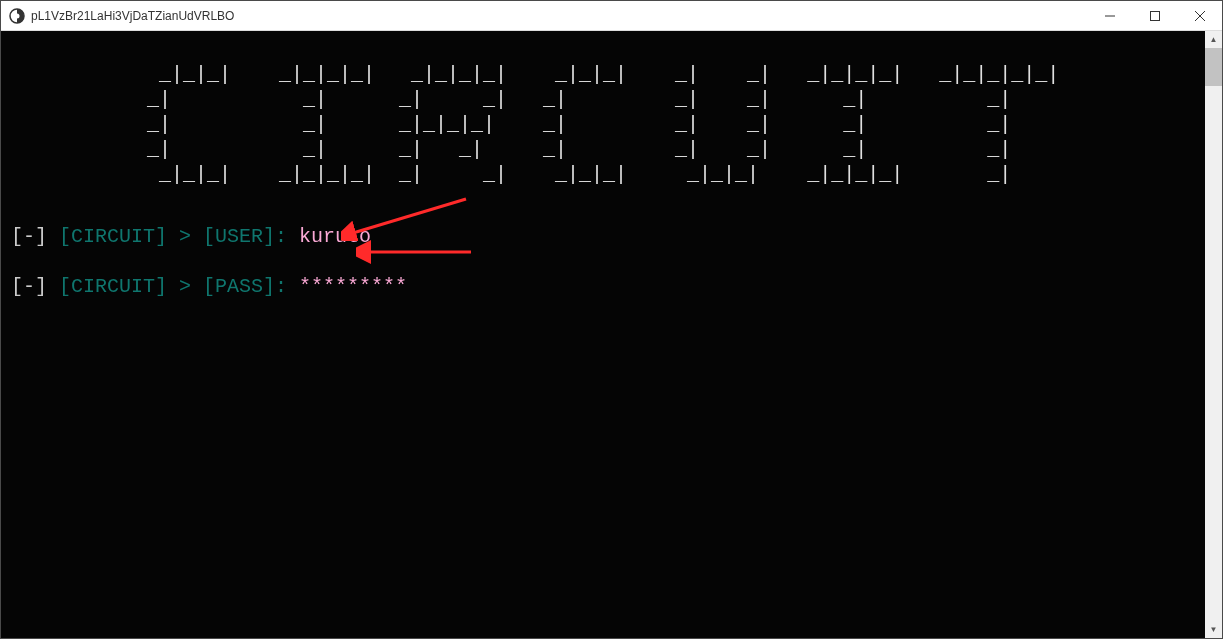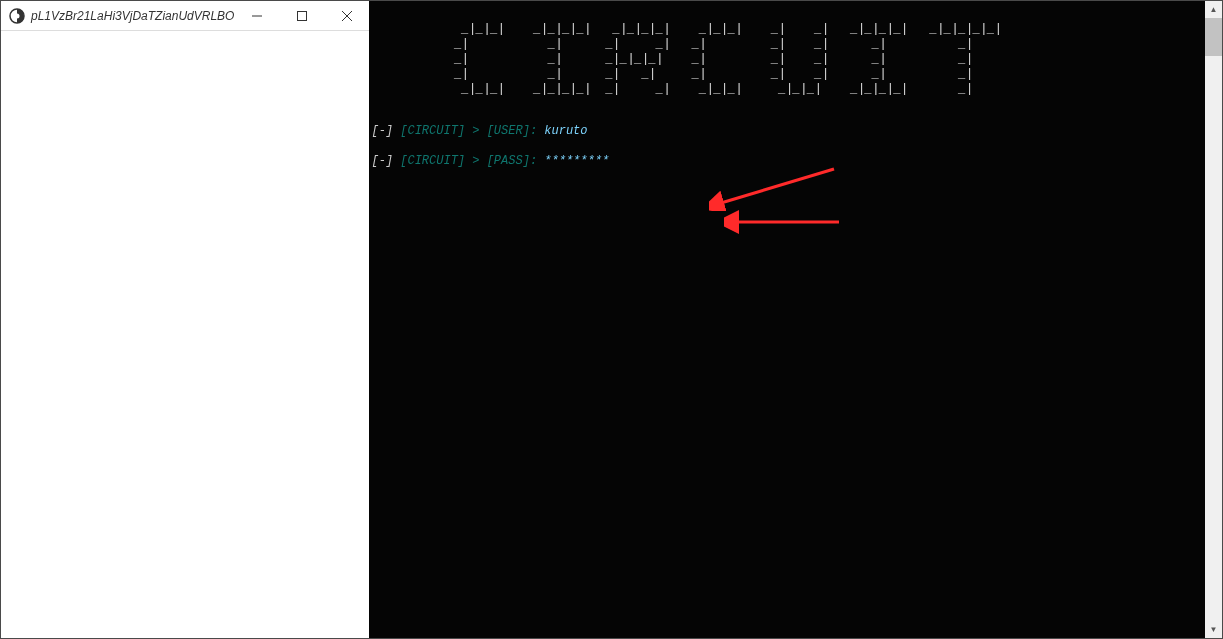--- a/index.html
+++ b/index.html
@@ -13,22 +13,21 @@
       background: #fff;
       font-family: "Segoe UI", Tahoma, sans-serif;
       overflow: hidden;
       position: relative;
     }
     .window {
       width: 100%;
       height: 100%;
       border: 1px solid #4a4a4a;
       display: flex;
-      flex-direction: row;
-      font-style: italic;
+      flex-direction: column;
     }
     .titlebar {
       height: 30px;
       background: #fff;
       display: flex;
       align-items: center;
       padding-left: 8px;
       border-bottom: 1px solid #ddd;
     }
     .titlebar-icon {
@@ -66,43 +65,43 @@
       flex: 1;
       display: flex;
       background: #050505;
       position: relative;
     }
     .terminal {
       flex: 1;
       background: #050505;
       color: #cccccc;
       font-family: "Consolas", "Courier New", monospace;
-      font-size: 12px;
+      font-size: 20px;
       line-height: 1.25;
-      padding: 6px 0 0 2px;
+      padding: 6px 0 0 10px;
       white-space: pre;
       overflow: hidden;
     }
     .ascii-art {
       color: #e0e0e0;
       margin-bottom: 12px;
       padding-left: 4px;
     }
     .prompt-line {
       display: flex;
       align-items: baseline;
     }
     .prefix {
       color: #cccccc;
     }
     .label {
       color: #0f766e;
     }
     .value {
-      color: #7dd3fc;
+      color: #f9a8d4;
     }
     .scrollbar {
       width: 17px;
       background: #f0f0f0;
       position: relative;
     }
     .scroll-arrow {
       height: 17px;
       background: #f0f0f0;
       display: flex;

